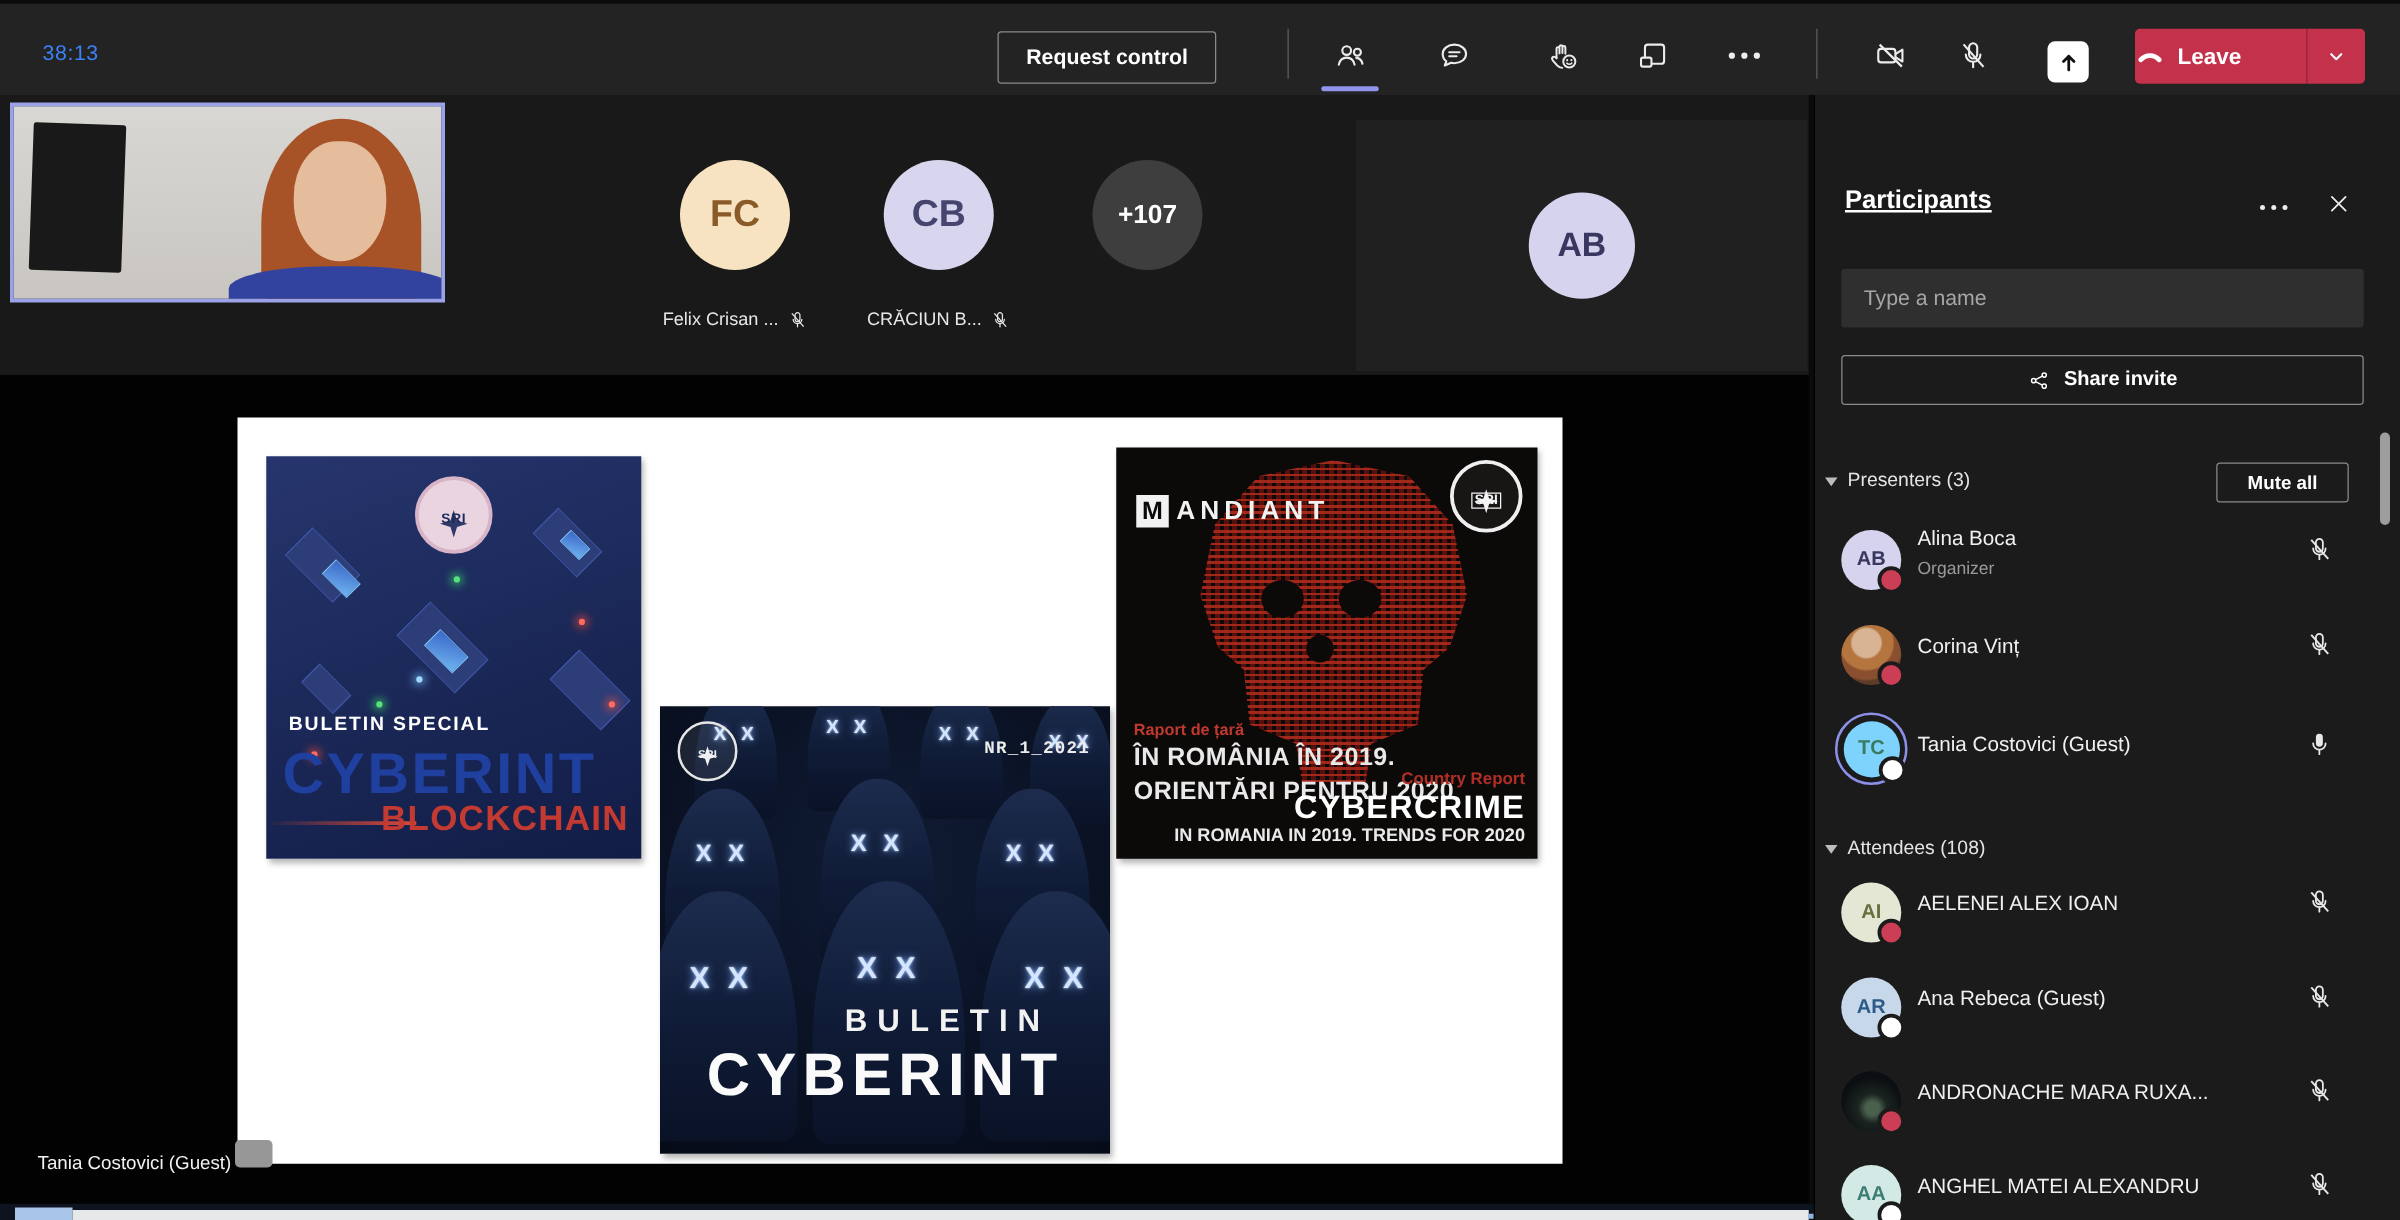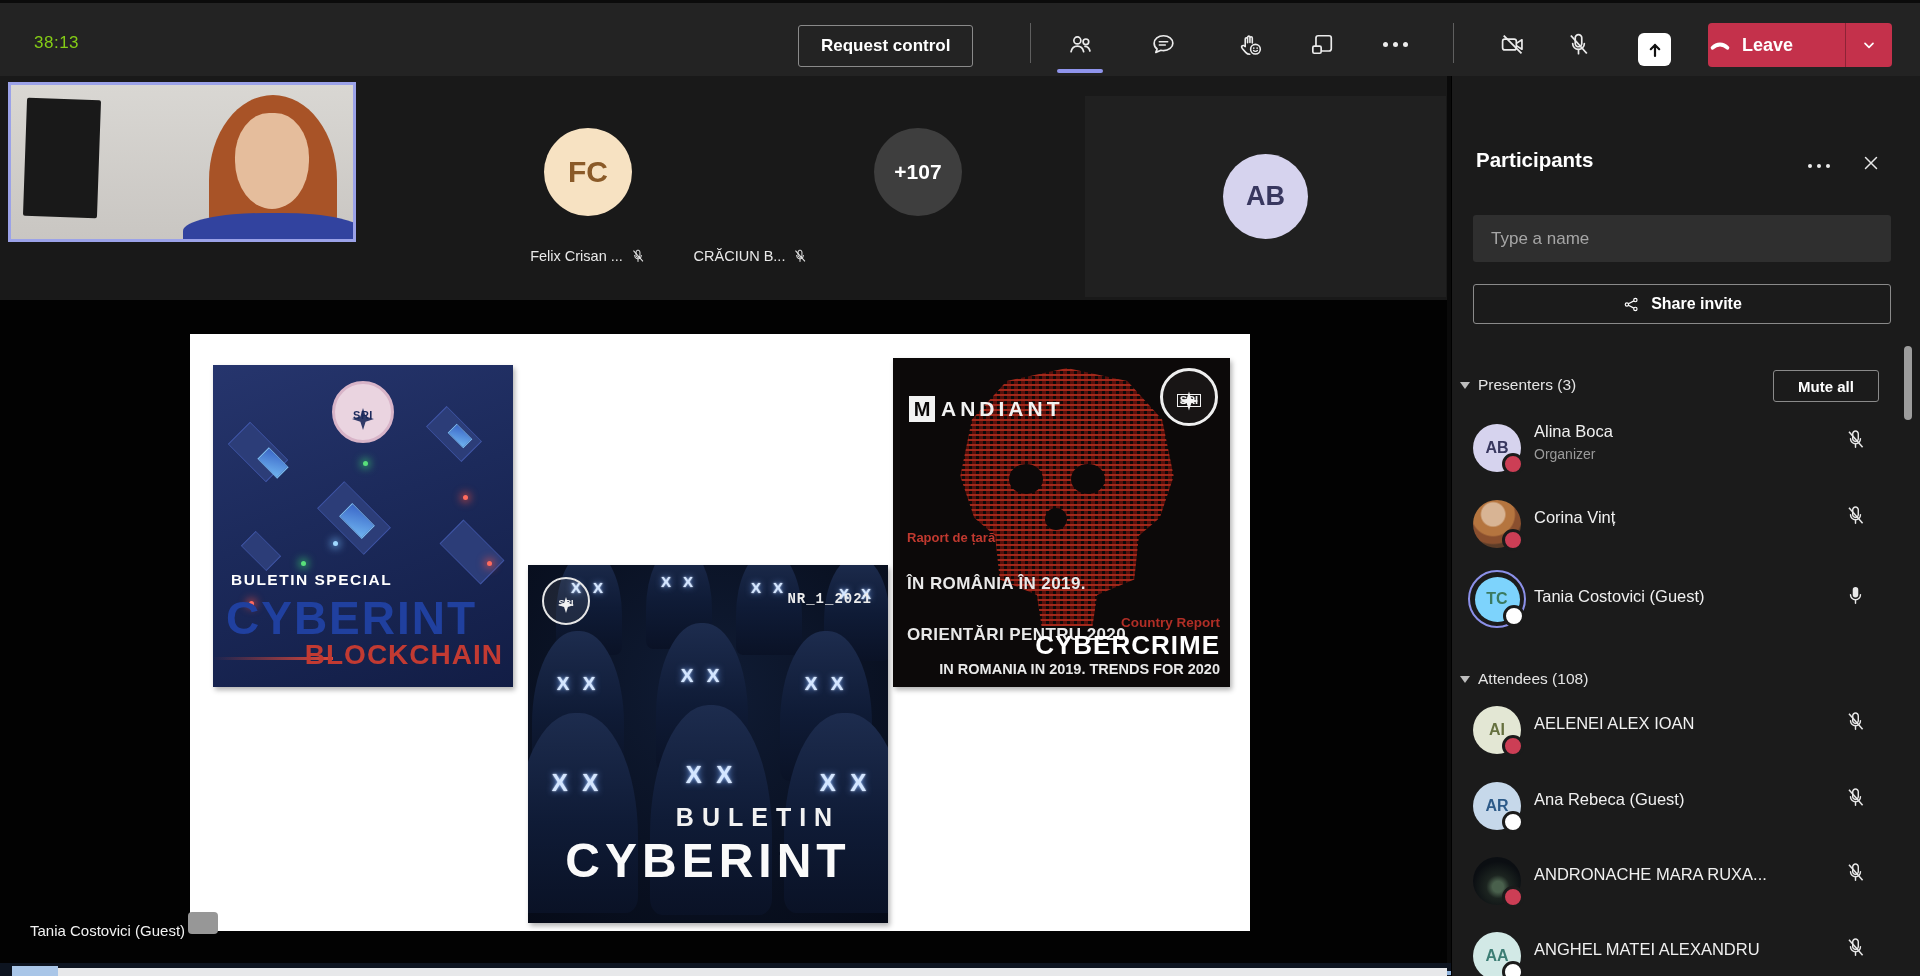--- a/index.html
+++ b/index.html
@@ -2,21 +2,21 @@
 <html><head>
 <meta charset="utf-8">
 <style>
   html,body{margin:0;padding:0;background:#0a0a0a;}
   body{width:1920px;height:976px;position:relative;overflow:hidden;
        font-family:"Liberation Sans","DejaVu Sans",sans-serif;
        -webkit-font-smoothing:antialiased;}
 
   
   #topbar{position:absolute;left:0;top:0;width:1920px;height:76px;background:#232323;border-top:3px solid #0b0b0b;box-sizing:border-box;}
-  #timer{position:absolute;left:34px;top:30px;font-size:17px;color:#84cc16;letter-spacing:.5px;}
+  #timer{position:absolute;left:34px;top:30px;font-size:17px;color:#3b82f6;letter-spacing:.5px;}
   #req-ctl{position:absolute;left:798px;top:22px;height:42px;padding:0 22px;background:transparent;
            border:1px solid #8a8a8a;border-radius:3px;color:#fff;font-weight:700;font-size:17px;
            display:flex;align-items:center;font-family:inherit;}
   .tb-div{position:absolute;top:20px;width:1px;height:40px;background:#5f5f5f;}
   .tb-ic{position:absolute;top:21px;width:40px;height:40px;display:flex;align-items:center;justify-content:center;color:#ececec;}
   .tb-ic svg{width:27px;height:27px;}
   #ppl-underline{position:absolute;left:1057px;top:66px;width:46px;height:4px;border-radius:2px;}
   .dots3{display:flex;gap:5px;}
   .dots3 i{width:5px;height:5px;border-radius:50%;background:#ececec;}
   #share-tray{position:absolute;left:1638px;top:30px;width:33px;height:33px;background:#fff;border-radius:6px;
@@ -85,34 +85,34 @@
   .socket{position:absolute;background:#0c0909;border-radius:50%;}
   #m-logo{position:absolute;left:16px;top:38px;display:flex;align-items:center;gap:6px;}
   #m-box{width:26px;height:26px;background:#f2f2f2;display:flex;align-items:center;justify-content:center;color:#0c0909;font-weight:900;font-size:20px;line-height:1;}
   #m-word{color:#f2f2f2;font-weight:700;font-size:21px;letter-spacing:4px;}
   #c3-logo{position:absolute;right:12px;top:10px;width:58px;height:58px;border:3px solid #efefef;background:rgba(255,255,255,.05);color:#f4f4f4;box-sizing:border-box;}
   #c3-logo svg{width:26px;height:26px;margin-bottom:-20px;}
   #c3-logo span{font-size:11px;font-weight:700;border:1px solid #f4f4f4;padding:0 2px;}
   #c3-text{position:absolute;left:14px;right:10px;bottom:10px;}
   #c3-kro{color:#c0392f;font-size:13px;font-weight:700;margin-bottom:2px;margin-top:48px;}
   #c3-tro{color:#fff;font-weight:900;font-size:21.5px;letter-spacing:.3px;}
-  #c3-l1,#c3-l2{color:#e9e9e9;font-weight:600;font-size:17px;letter-spacing:.4px;line-height:1.35;margin-top:28px;}
+  #c3-l1,#c3-l2{color:#e9e9e9;font-weight:600;font-size:20px;letter-spacing:.4px;line-height:1.35;}
   #c3-ken{color:#b02e26;font-size:13.5px;font-weight:700;text-align:right;margin-top:-32px;}
   #c3-ten{color:#fff;font-weight:900;font-size:26px;text-align:right;letter-spacing:1px;}
   #c3-len{color:#e9e9e9;font-weight:600;font-size:14.5px;text-align:right;}
 
   
   #bedge{position:absolute;left:0;top:963px;width:1920px;height:13px;background:#0d1420;}
   #be-a{position:absolute;left:12px;top:3px;width:46px;height:10px;background:#a9c6e8;}
   #be-b{position:absolute;left:58px;top:5px;width:1389px;height:8px;background:#e7e8ea;}
   #be-c{position:absolute;left:1447px;top:8px;width:473px;height:4px;background:#8fb3dd;}
 
   
   #panel{position:absolute;left:1451px;top:76px;width:469px;height:900px;background:#1b1b1b;border-left:1px solid #000;box-sizing:border-box;}
-  #p-title{position:absolute;left:24px;top:72px;font-size:20.5px;font-weight:700;color:#fff;}
+  #p-title{position:absolute;left:24px;top:72px;font-size:20.5px;font-weight:700;color:#fff;text-decoration:underline;}
   #p-more{position:absolute;left:352px;top:78px;width:30px;height:24px;display:flex;align-items:center;justify-content:center;}
   #p-more .dots3 i{width:4px;height:4px;}
   #p-close{position:absolute;left:404px;top:72px;width:30px;height:30px;color:#e8e8e8;display:flex;align-items:center;justify-content:center;}
   #p-close svg{width:22px;height:22px;}
   #p-search{position:absolute;left:21px;top:139px;width:418px;height:47px;background:#2f2f2f;border:none;border-radius:3px;
             color:#e8e8e8;font-size:17px;padding:0 0 0 18px;box-sizing:border-box;font-family:inherit;}
   #p-search::placeholder{color:#a6a6a6;}
   #p-share{position:absolute;left:21px;top:208px;width:418px;height:40px;background:transparent;border:1px solid #8a8a8a;border-radius:3px;
            color:#fff;font-size:16px;font-weight:700;display:flex;align-items:center;justify-content:center;gap:10px;font-family:inherit;}
   #p-share svg{width:19px;height:19px;}
@@ -271,20 +271,23 @@
   <div id="self-tile">
     <div class="sv-monitor"></div>
     <div class="sv-hair"></div>
     <div class="sv-face"></div>
     <div class="sv-shirt"></div>
   </div>
 
   <div class="bubble strip-b" style="left: 544px; background: rgb(247, 226, 194); color: rgb(138, 90, 40);">
     <span>FC</span>
   </div>
+  <div class="bubble strip-b" style="left: 707px; background: rgb(216, 213, 238); color: rgb(69, 69, 110);">
+    <span>CB</span>
+  </div>
   <div class="bubble strip-b" style="left: 874px; font-size: 21px; background: rgb(62, 62, 62); color: rgb(255, 255, 255);">
     <span>+107</span>
   </div>
 
   <div class="strip-name" style="left:503px">
     <span>Felix Crisan ...</span>
     <svg>
         <use href="#i-micoff"></use>
       </svg>
   </div>

